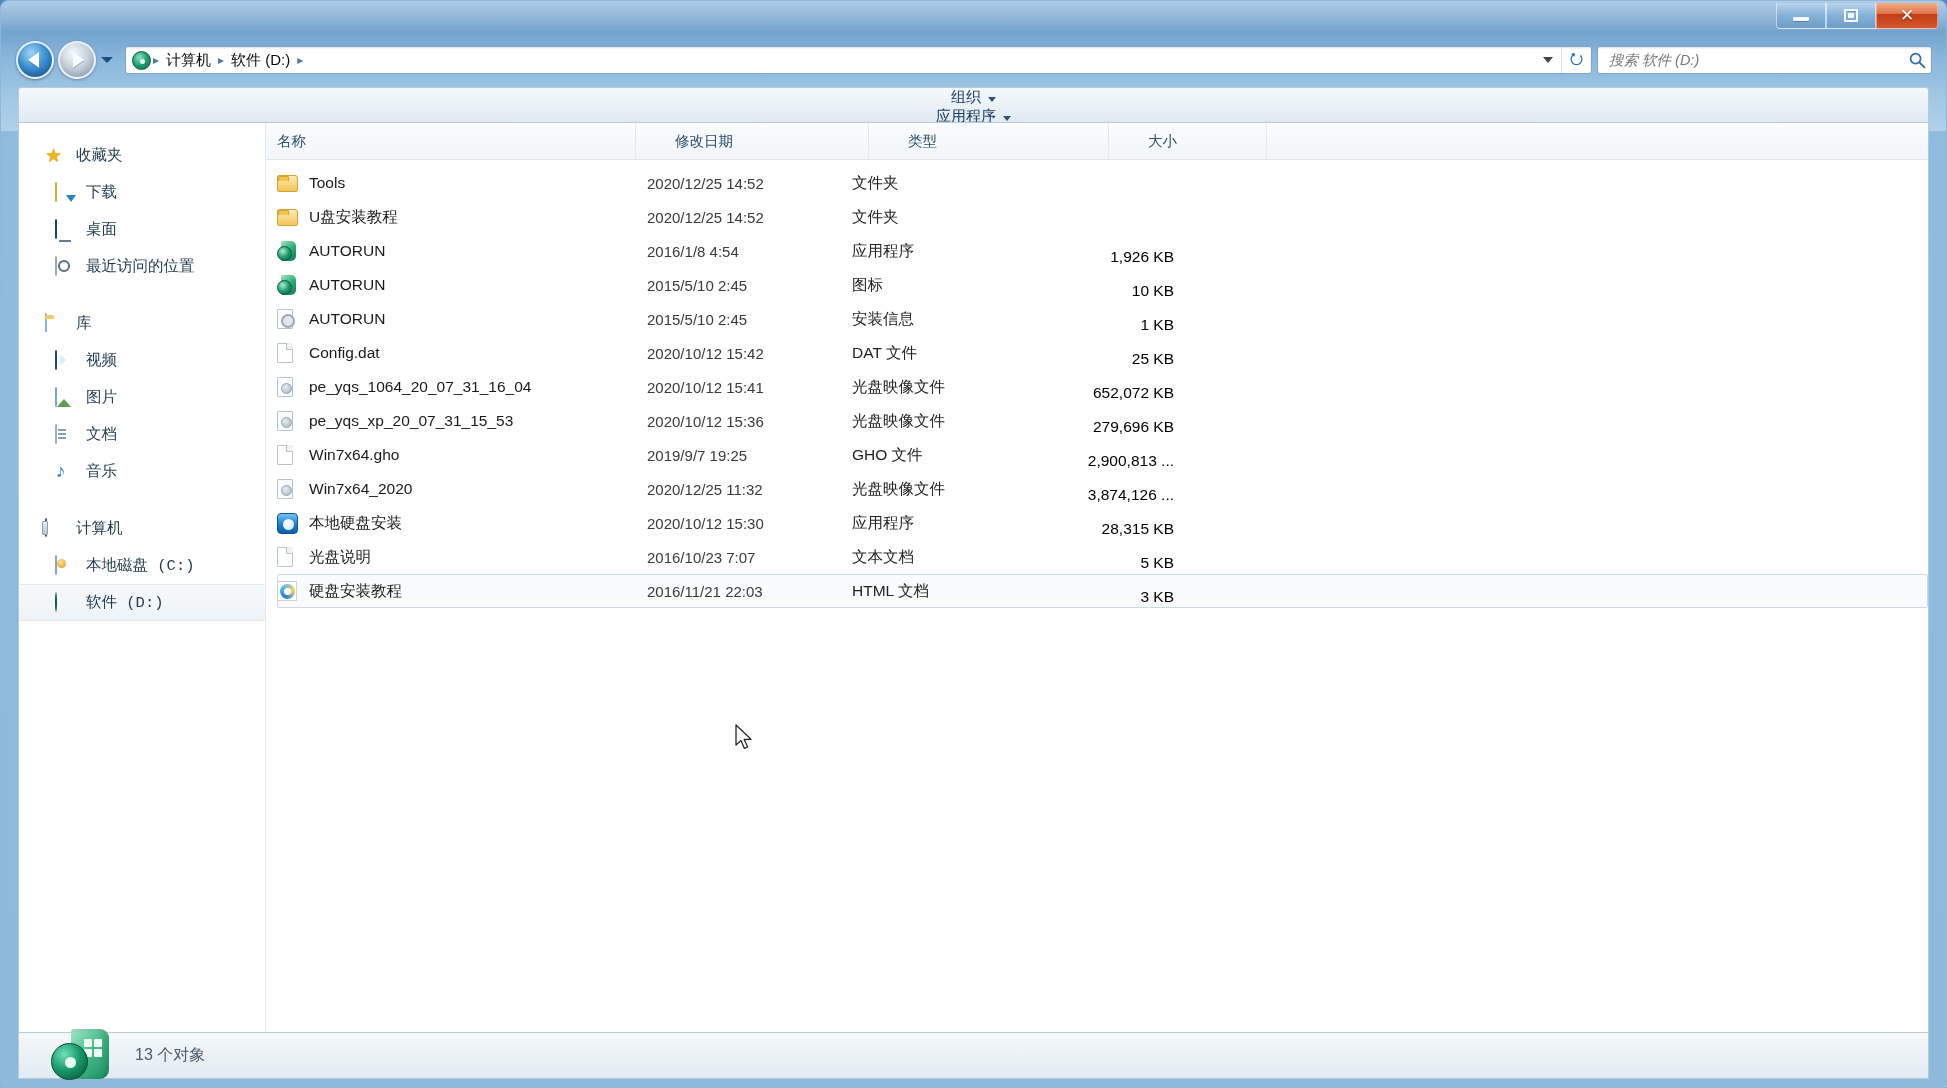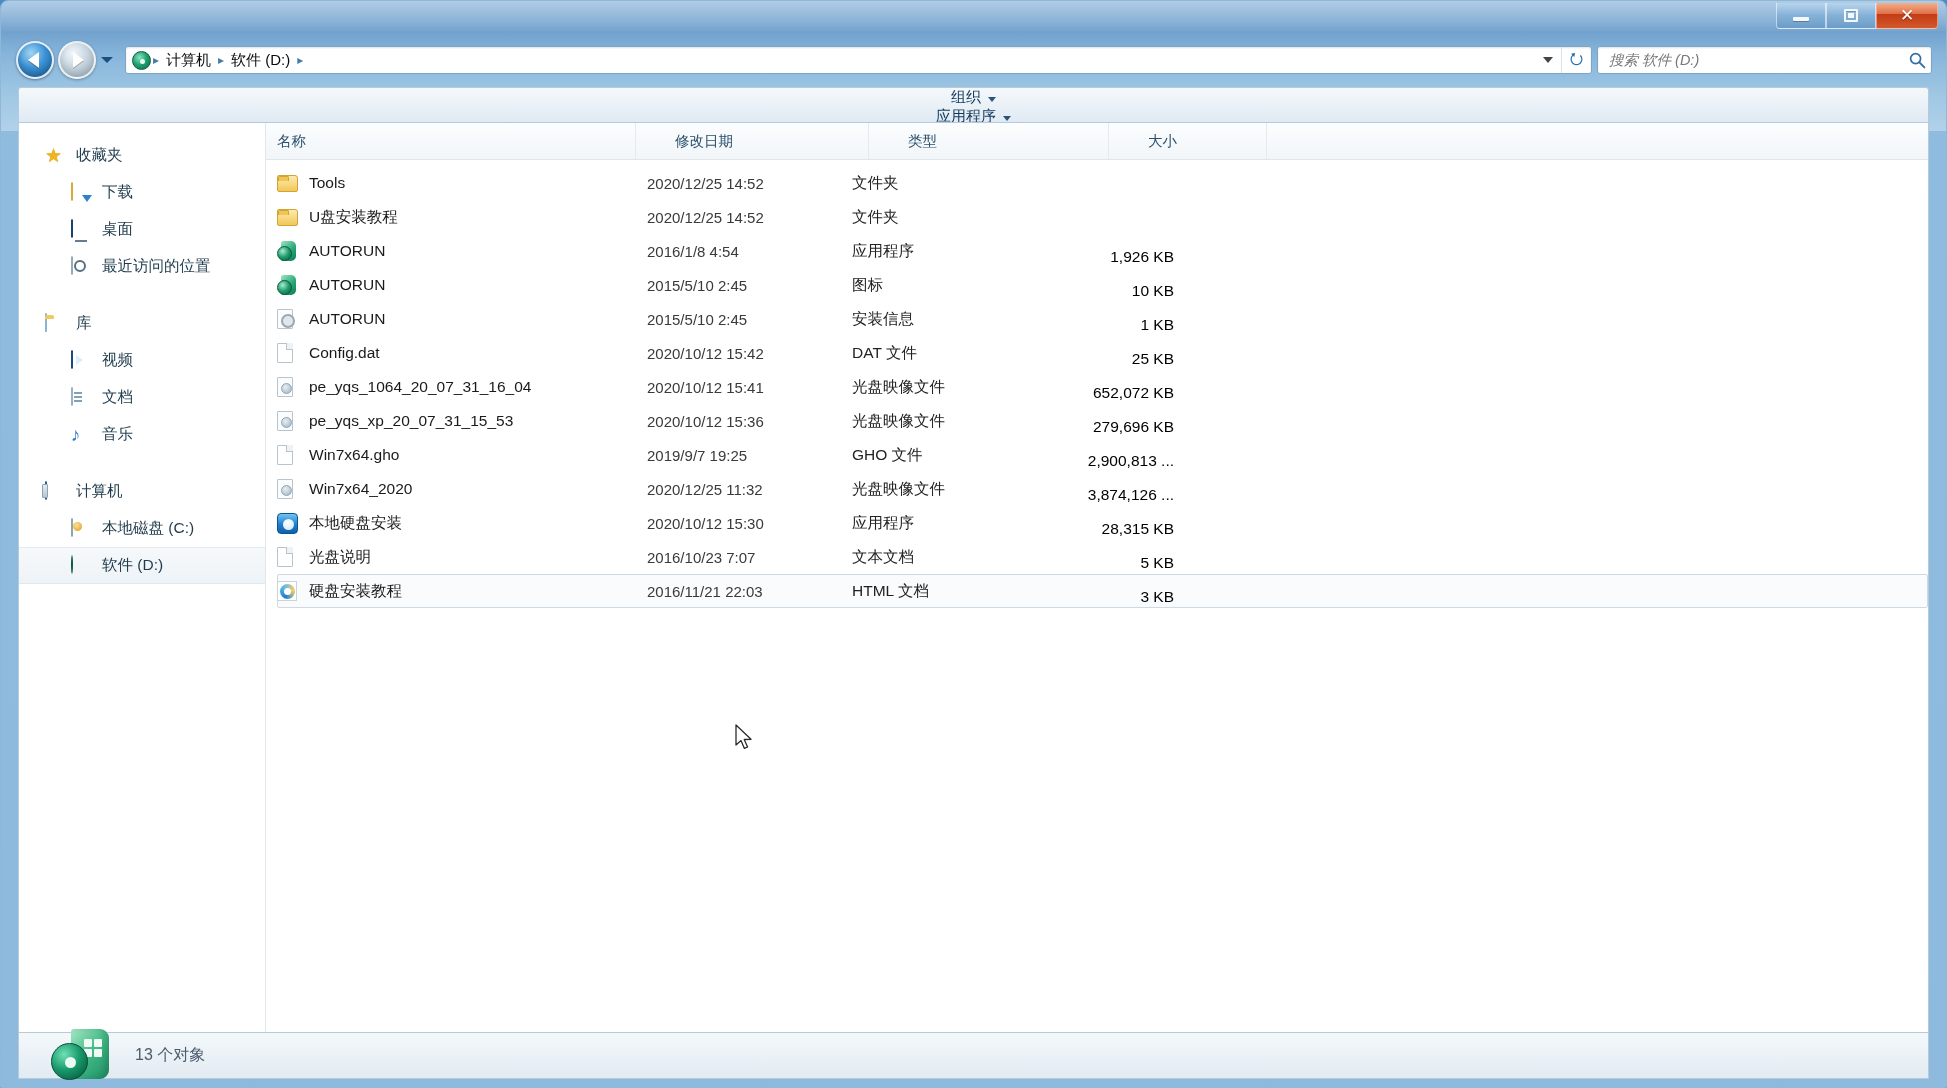--- a/index.html
+++ b/index.html
@@ -190,21 +190,21 @@
     border-right:1px solid #e2e7ea;
     padding-top:14px;
     overflow:hidden;
   }
   .navgroup { margin-bottom:20px; }
   .navitem {
     display:flex; align-items:center; height:37px;
     padding-left:26px; font-size:15.5px; color:#1f3b4d;
     cursor:default;
   }
-  .navitem.child { padding-left:52px; }
+  .navitem.child { padding-left:36px;font-family:Liberation Mono, monospace; }
   .navitem.selected {
     background: linear-gradient(180deg,#f6f9fb,#eef3f7);
     border-top:1px solid #e2eaf0; border-bottom:1px solid #dfe8ef;
   }
   .navicon { width:22px;height:20px;margin-right:9px;flex:none;position:relative;}
 
   
   .ic-star{ color:#f0b41c; font-size:19px; line-height:20px; text-shadow:0 0 1px #c08b00;}
   .ic-folder{width:20px;height:16px;background:linear-gradient(180deg,#fde8a9,#f4cc63);border:1px solid #d6a93a;border-radius:2px 3px 2px 2px;margin-top:2px;}
   .ic-folder.blue{background:linear-gradient(180deg,#e3f1fa,#bcdcf0);border-color:#8ab4d2;}
@@ -463,20 +463,24 @@
       <div class="navgroup">
         <div class="navitem">
           <span class="navicon"><span class="ic-folder blue"></span></span>
           <span>库</span>
         </div>
         <div class="navitem child">
           <span class="navicon"><span class="ic-video"></span></span>
           <span>视频</span>
         </div>
         <div class="navitem child">
+          <span class="navicon"><span class="ic-pic"></span></span>
+          <span>图片</span>
+        </div>
+        <div class="navitem child">
           <span class="navicon"><span class="ic-doc"></span></span>
           <span>文档</span>
         </div>
         <div class="navitem child">
           <span class="navicon"><span class="ic-music">♪</span></span>
           <span>音乐</span>
         </div>
       </div>
 
       <div class="navgroup">

